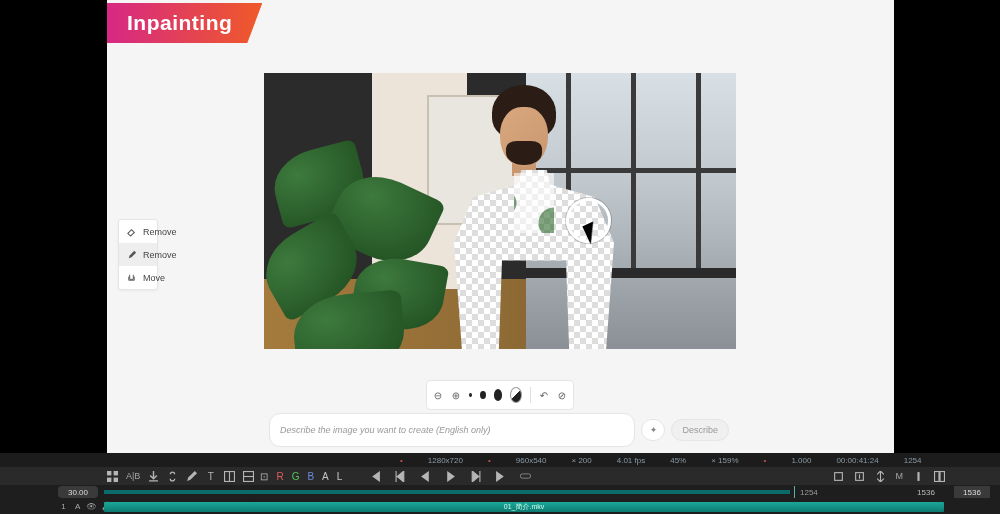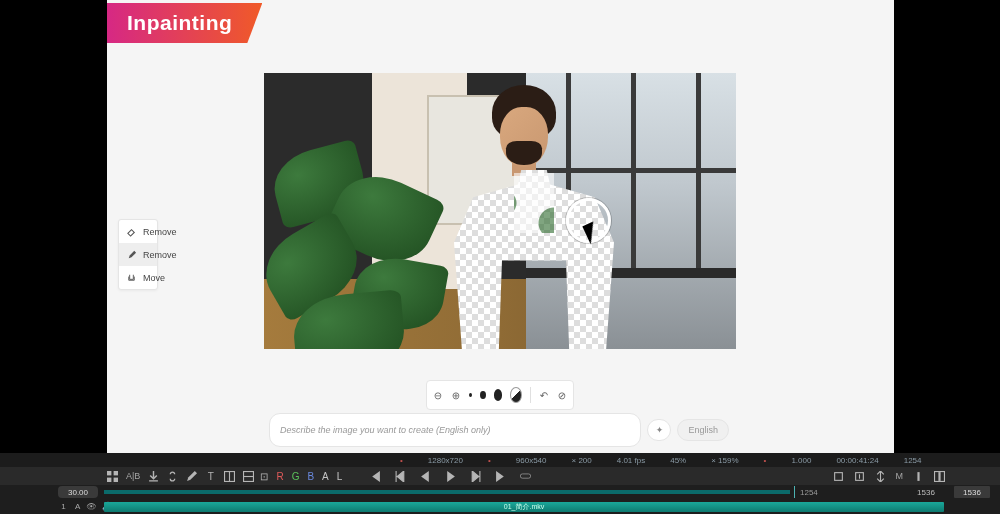--- a/index.html
+++ b/index.html
@@ -179,21 +179,21 @@
     <span class="bb-sep"></span>
     <span class="bb-btn">↶</span>
     <span class="bb-btn">⊘</span>
   </div>
 
   <div class="prompt-row">
     <div class="prompt-input">
       <span>Describe the image you want to create (English only)</span>
     </div>
     <div class="chip">✦</div>
-    <div class="gen-btn">English</div>
+    <div class="gen-btn">Describe</div>
   </div>
 
 </div>
 
 <div class="info-strip">
   <span class="sep">•</span>
   <span>1280x720</span>
   <span class="sep">•</span>
   <span>960x540</span>
   <span>× 200</span>

